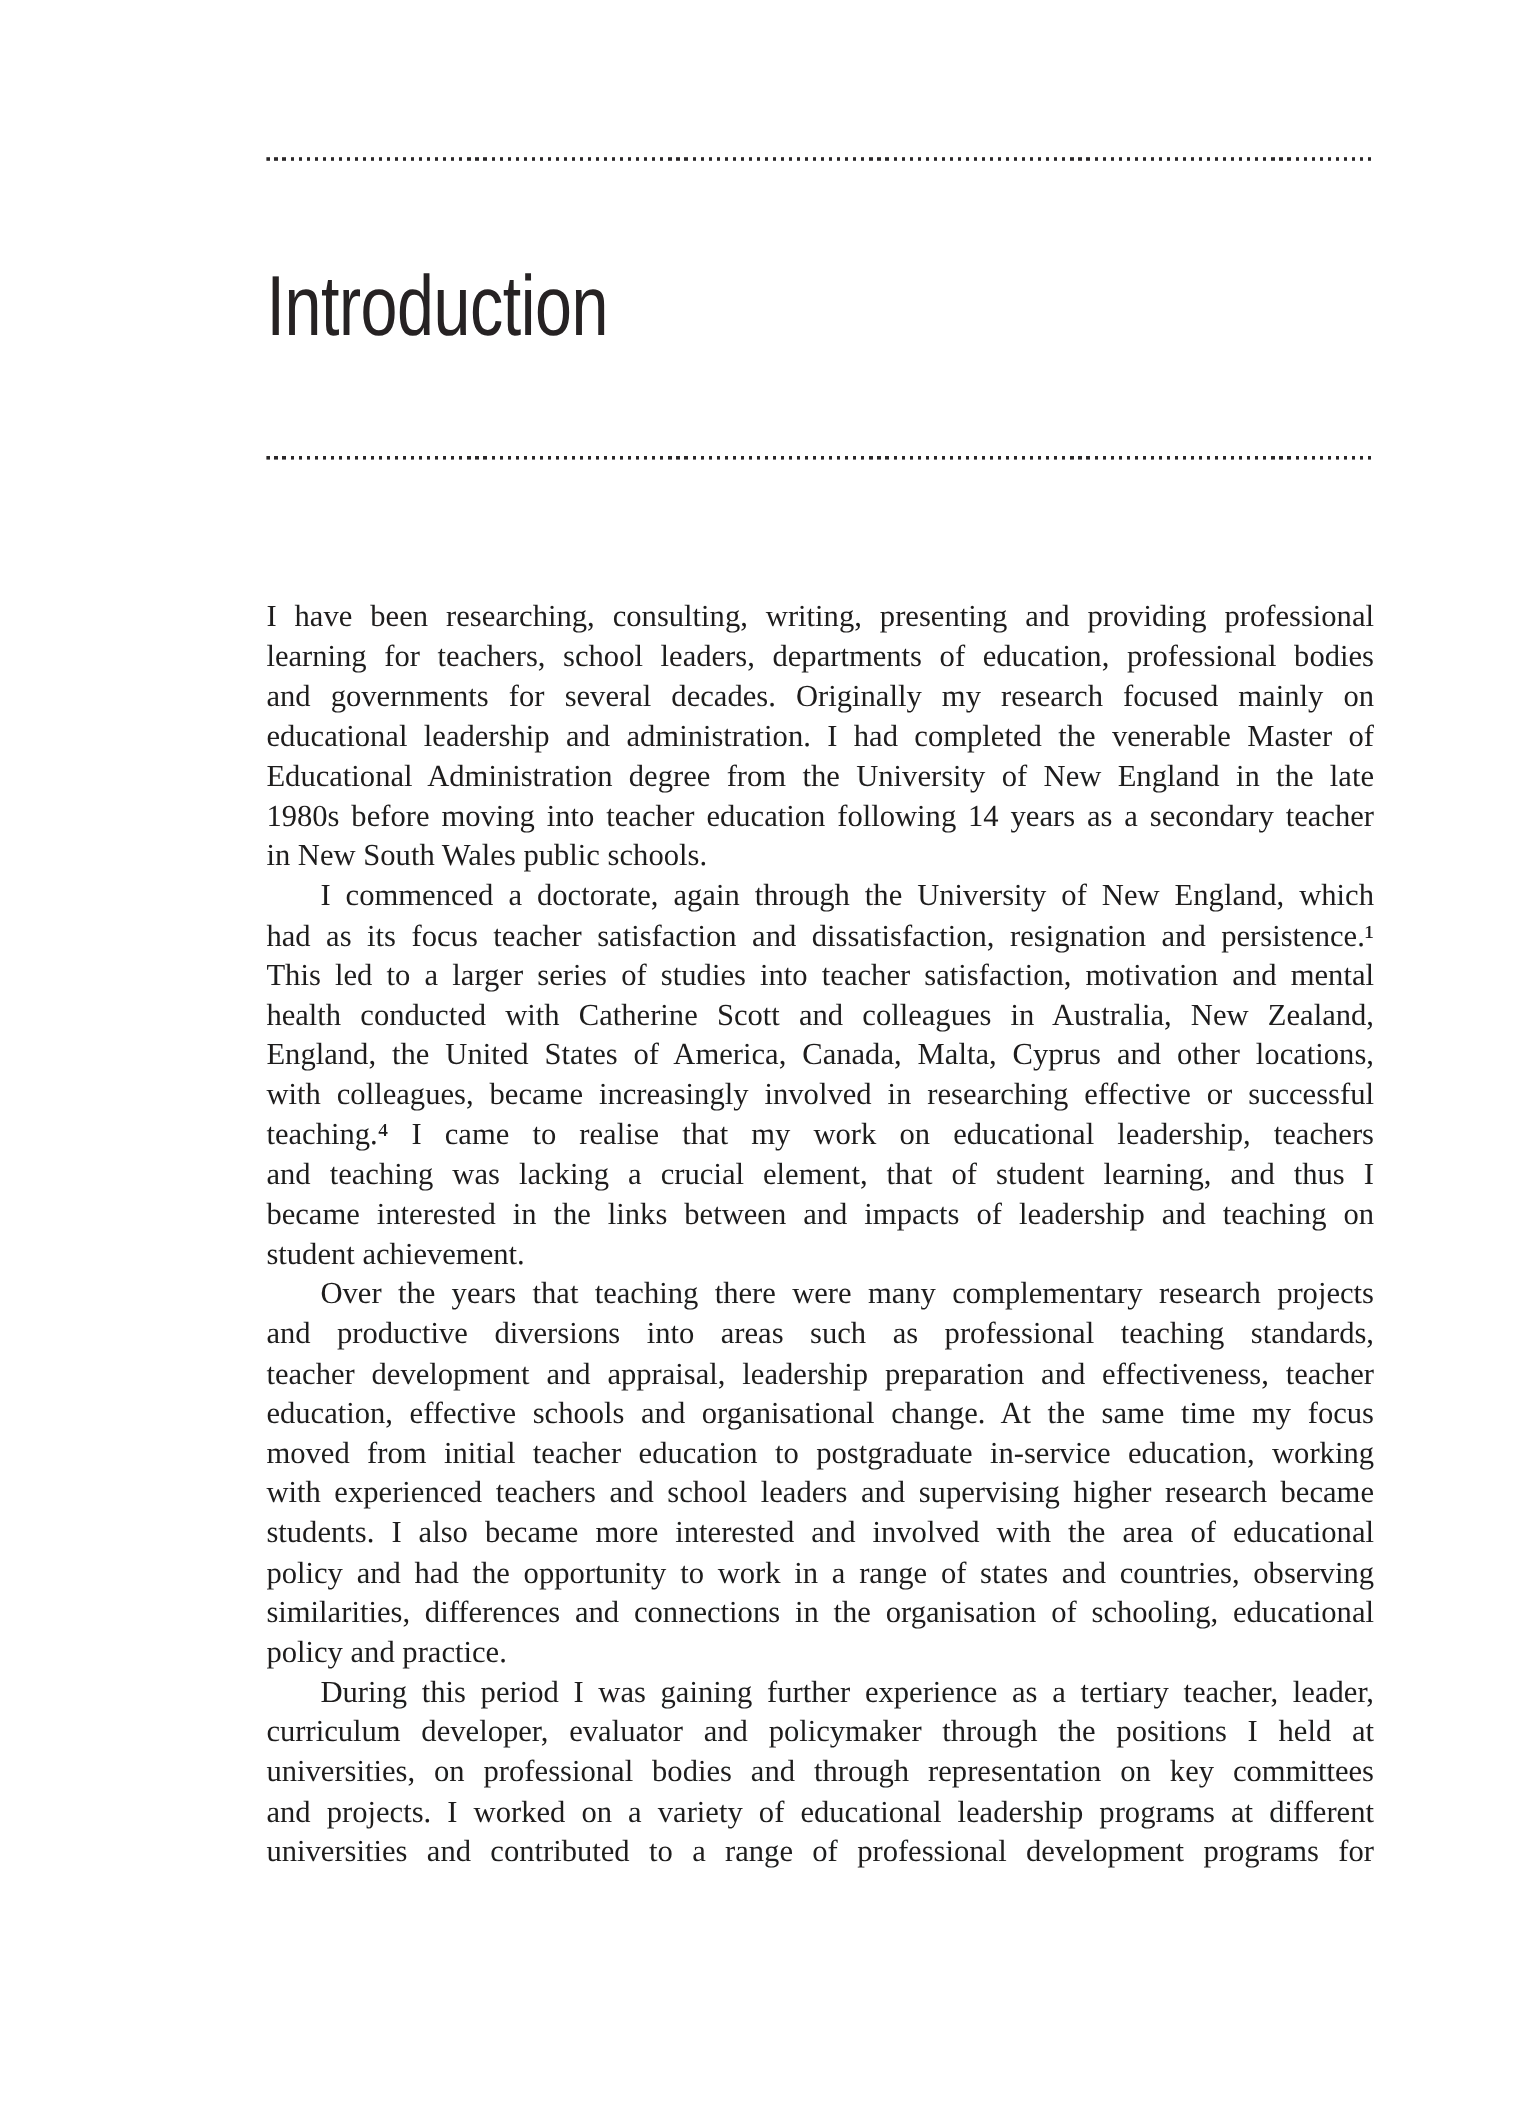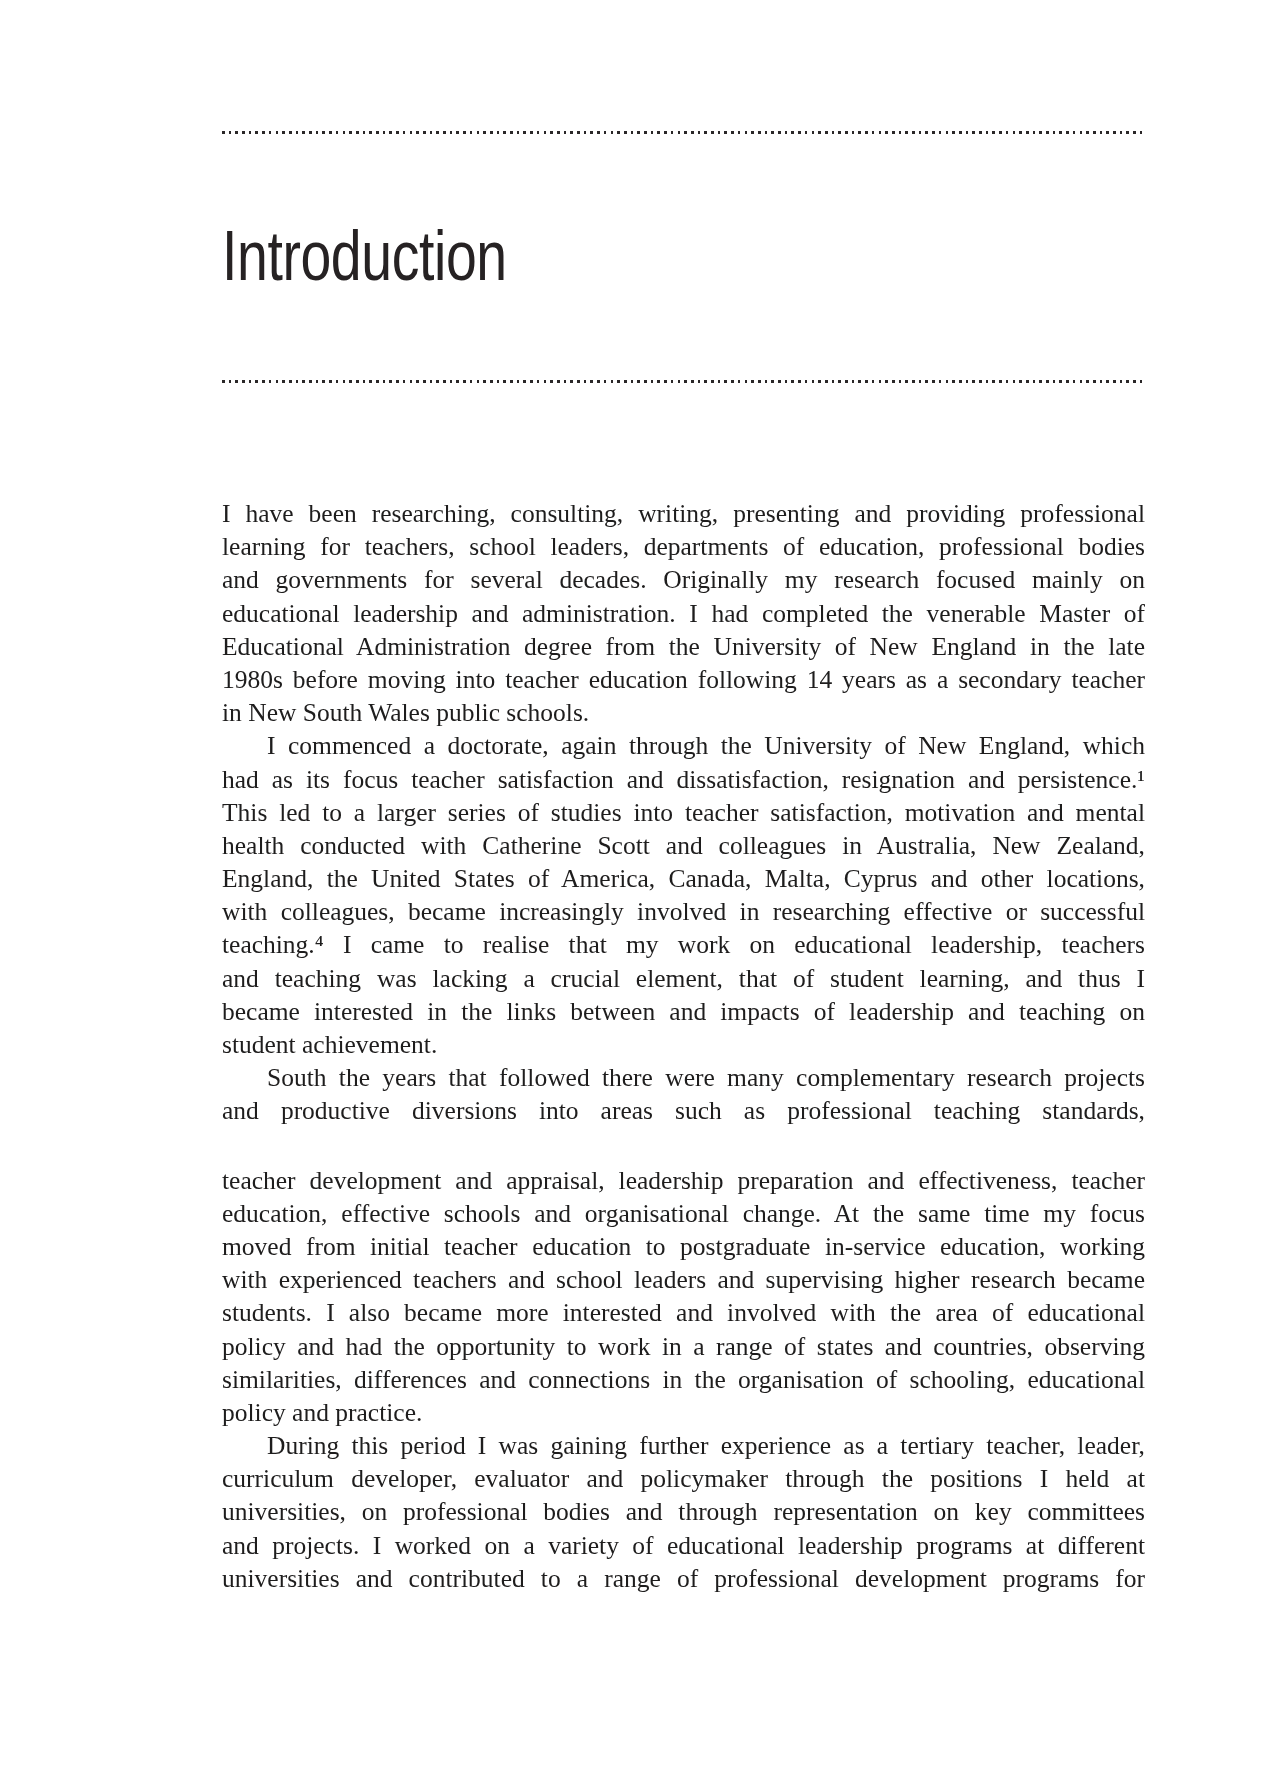--- a/index.html
+++ b/index.html
@@ -91,23 +91,23 @@
       <div class="bl ind" style="white-space: normal;">I commenced a doctorate, again through the University of New England, which</div>
       <div class="bl" style="white-space: normal;">had as its focus teacher satisfaction and dissatisfaction, resignation and persistence.¹</div>
       <div class="bl" style="white-space: normal;">This led to a larger series of studies into teacher satisfaction, motivation and mental</div>
       <div class="bl" style="white-space: normal;">health conducted with Catherine Scott and colleagues in Australia, New Zealand,</div>
       <div class="bl" style="white-space: normal;">England, the United States of America, Canada, Malta, Cyprus and other locations,</div>
       <div class="bl" style="white-space: normal;">with colleagues, became increasingly involved in researching effective or successful</div>
       <div class="bl" style="white-space: normal;">teaching.⁴ I came to realise that my work on educational leadership, teachers</div>
       <div class="bl" style="white-space: normal;">and teaching was lacking a crucial element, that of student learning, and thus I</div>
       <div class="bl" style="white-space: normal;">became interested in the links between and impacts of leadership and teaching on</div>
       <div class="bl pend" style="white-space: normal;">student achievement.</div>
-      <div class="bl ind" style="white-space: normal;">South the years that followed there were many complementary research projects</div>
+      <div class="bl ind" style="white-space: normal;">Over the years that teaching there were many complementary research projects</div>
       <div class="bl" style="white-space: normal;">and productive diversions into areas such as professional teaching standards,</div>
-      <div class="bl" style="white-space: normal; margin-top: 36px;">teacher development and appraisal, leadership preparation and effectiveness, teacher</div>
+      <div class="bl" style="white-space: normal;">teacher development and appraisal, leadership preparation and effectiveness, teacher</div>
       <div class="bl" style="white-space: normal;">education, effective schools and organisational change. At the same time my focus</div>
       <div class="bl" style="white-space: normal;">moved from initial teacher education to postgraduate in-service education, working</div>
       <div class="bl" style="white-space: normal;">with experienced teachers and school leaders and supervising higher research became</div>
       <div class="bl" style="white-space: normal;">students. I also became more interested and involved with the area of educational</div>
       <div class="bl" style="white-space: normal;">policy and had the opportunity to work in a range of states and countries, observing</div>
       <div class="bl" style="white-space: normal;">similarities, differences and connections in the organisation of schooling, educational</div>
       <div class="bl pend" style="white-space: normal;">policy and practice.</div>
       <div class="bl ind" style="white-space: normal;">During this period I was gaining further experience as a tertiary teacher, leader,</div>
       <div class="bl" style="white-space: normal;">curriculum developer, evaluator and policymaker through the positions I held at</div>
       <div class="bl" style="white-space: normal;">universities, on professional bodies and through representation on key committees</div>

